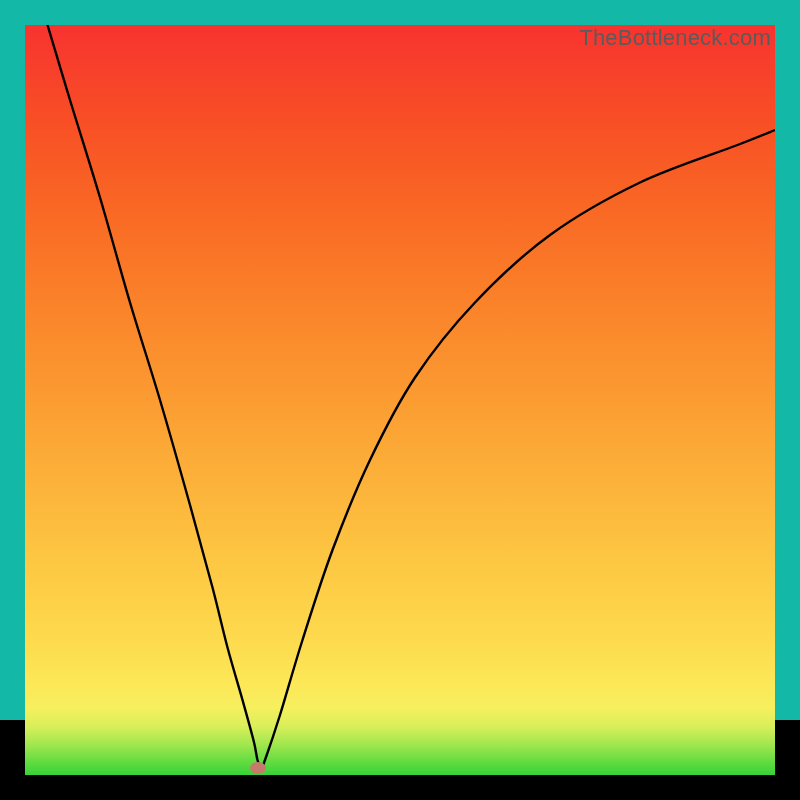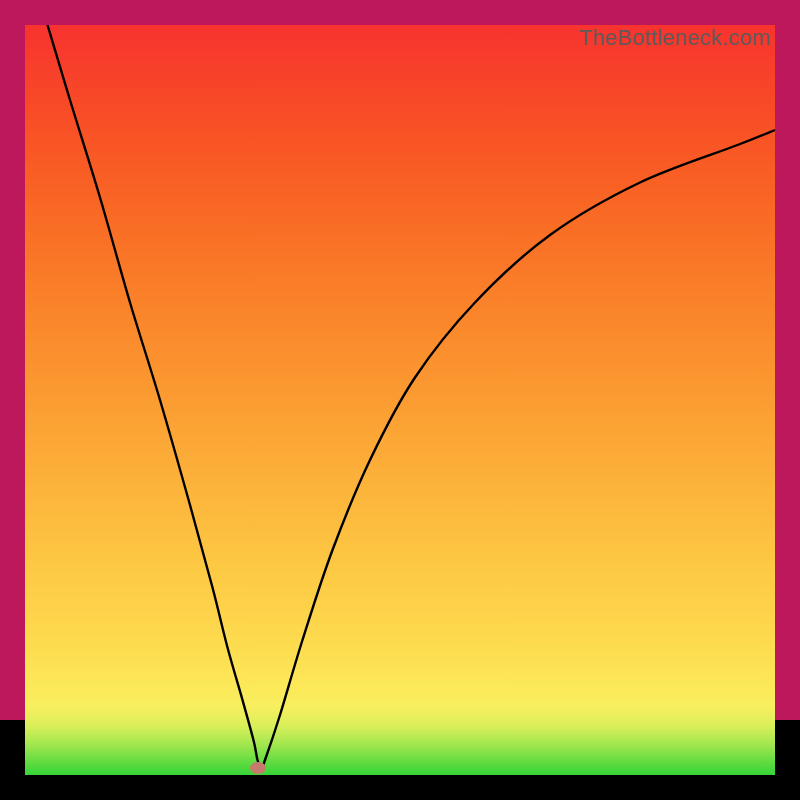--- a/index.html
+++ b/index.html
@@ -7,21 +7,21 @@
     padding: 0;
     width: 800px;
     height: 800px;
     background: #000;
     overflow: hidden;
     font-family: Arial, Helvetica, sans-serif;
   }
   .outer {
     width: 800px;
     height: 720px;
-    background: #be185d;
+    background: #14b8a6;
     position: relative;
   }
   .plot-area {
     position: absolute;
     left: 25px;
     top: 25px;
     width: 750px;
     height: 750px;
     background: linear-gradient(to top,
       #36d338 0%,

